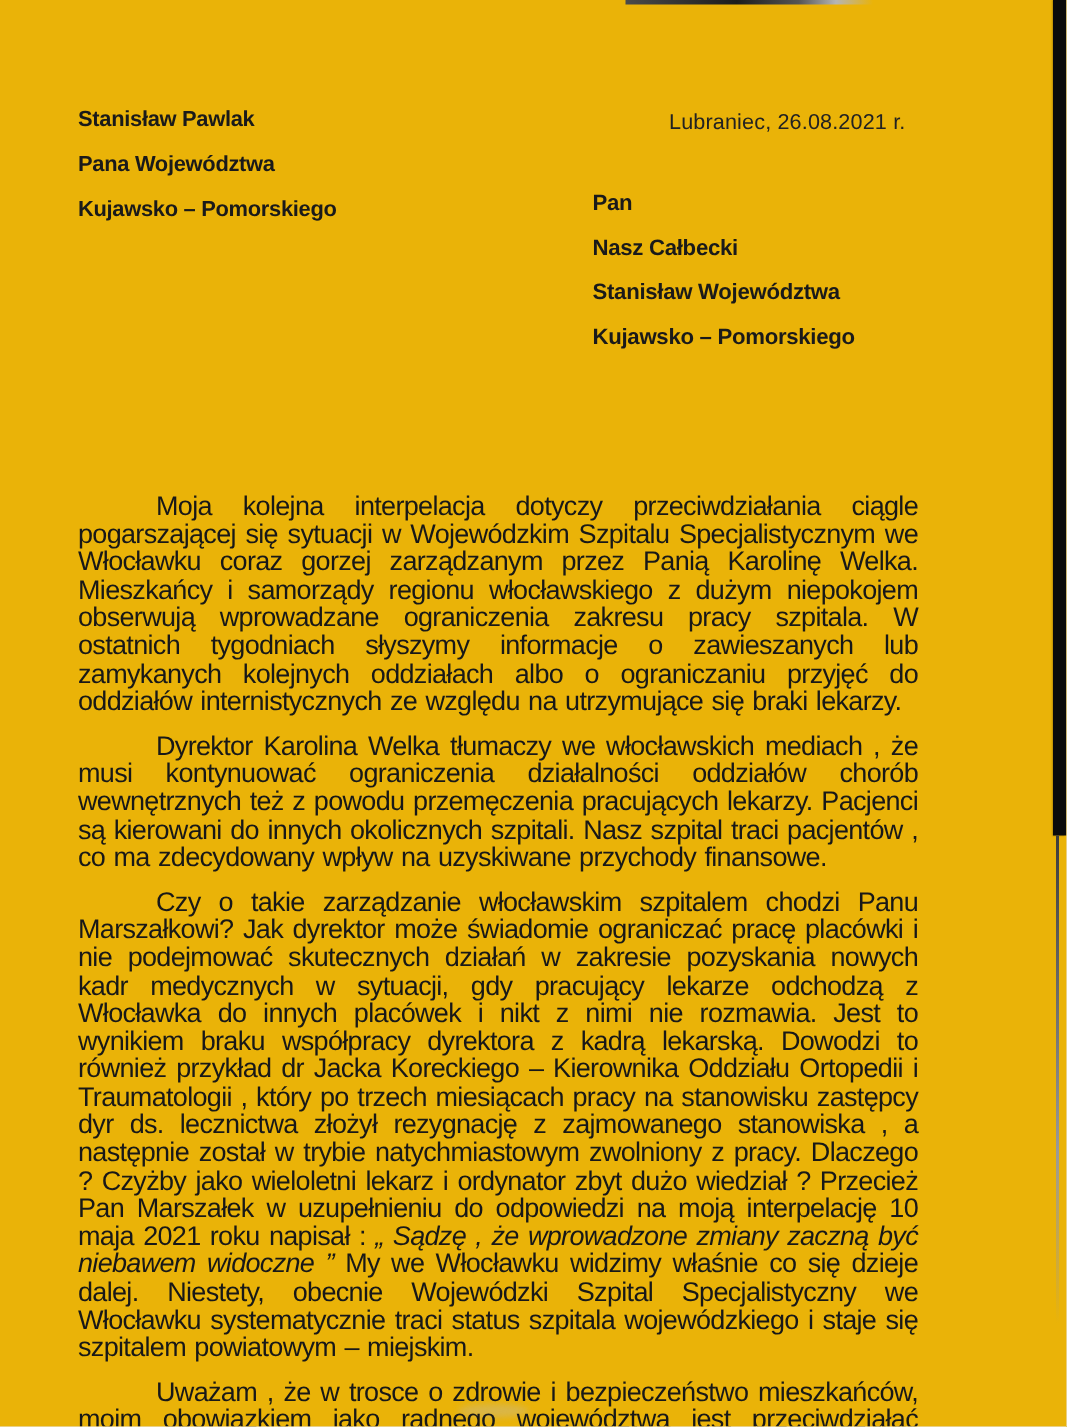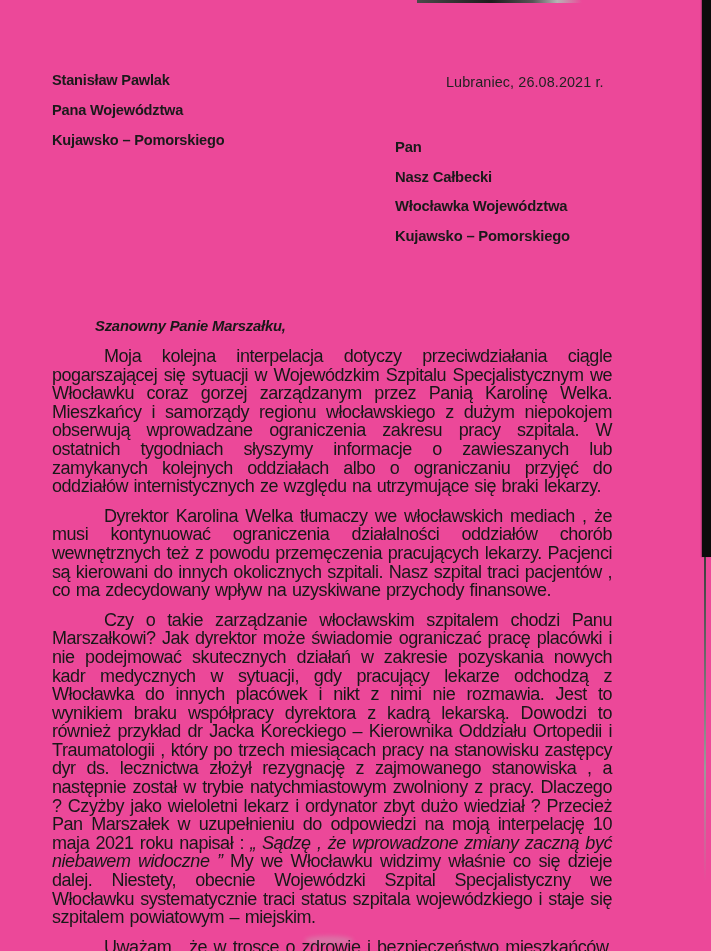--- a/index.html
+++ b/index.html
@@ -4,21 +4,21 @@
 <style>
   html, body {
     margin: 0;
     padding: 0;
     background: #e8e8e8;
   }
   .page {
     position: relative;
     width: 711px;
     height: 951px;
-    background: #ec4899;
+    background: #eab308;
     overflow: hidden;
     font-family: "Liberation Sans", sans-serif;
     color: #1a1a1a;
   }
 
   
   .artifact-top-mark {
     position: absolute;
     left: 417px;
     top: 0;
@@ -75,21 +75,21 @@
     top: 74px;
     font-size: 14.4px;
     font-weight: normal;
     letter-spacing: 0.1px;
     color: #222;
     white-space: nowrap;
   }
   .recipient-block {
     position: absolute;
     left: 395px;
-    top: 140px;
+    top: 129px;
   }
   .recipient-block .hline {
     margin: 0 0 14.5px 0;
     font-size: 14.8px;
     line-height: 15px;
     font-weight: bold;
     letter-spacing: -0.2px;
     white-space: nowrap;
   }
 
@@ -137,25 +137,24 @@
     <p class="hline">Stanisław Pawlak</p>
     <p class="hline">Pana Województwa</p>
     <p class="hline">Kujawsko – Pomorskiego</p>
   </div>
 
   <div class="date-line">Lubraniec, 26.08.2021 r.</div>
 
   <div class="recipient-block">
     <p class="hline">Pan</p>
     <p class="hline">Nasz Całbecki</p>
-    <p class="hline">Włocławka Województwa</p>
+    <p class="hline">Stanisław Województwa</p>
     <p class="hline">Kujawsko – Pomorskiego</p>
   </div>
 
   <div class="letter-body">
-    <p class="salutation">Szanowny Panie Marszałku,</p>
     <p class="para">Moja kolejna interpelacja dotyczy przeciwdziałania ciągle pogarszającej się sytuacji w Wojewódzkim Szpitalu Specjalistycznym we Włocławku coraz gorzej zarządzanym przez Panią Karolinę Welka. Mieszkańcy i samorządy regionu włocławskiego z dużym niepokojem obserwują wprowadzane ograniczenia zakresu pracy szpitala. W ostatnich tygodniach słyszymy informacje o zawieszanych lub zamykanych kolejnych oddziałach albo o ograniczaniu przyjęć do oddziałów internistycznych ze względu na utrzymujące się braki lekarzy.</p>
     <p class="para">Dyrektor Karolina Welka tłumaczy we włocławskich mediach , że musi kontynuować ograniczenia działalności oddziałów chorób wewnętrznych też z powodu przemęczenia pracujących lekarzy. Pacjenci są kierowani do innych okolicznych szpitali. Nasz szpital traci pacjentów , co ma zdecydowany wpływ na uzyskiwane przychody finansowe.</p>
     <p class="para"><span>Czy o takie zarządzanie włocławskim szpitalem chodzi Panu Marszałkowi? Jak dyrektor może świadomie ograniczać pracę placówki i nie podejmować skutecznych działań w zakresie pozyskania nowych kadr medycznych w sytuacji, gdy pracujący lekarze odchodzą z Włocławka do innych placówek i nikt z nimi nie rozmawia. Jest to wynikiem braku współpracy dyrektora z kadrą lekarską. Dowodzi to również przykład dr Jacka Koreckiego – Kierownika Oddziału Ortopedii i Traumatologii , który po trzech miesiącach pracy na stanowisku zastępcy dyr ds. lecznictwa złożył rezygnację z zajmowanego stanowiska , a następnie został w trybie natychmiastowym zwolniony z pracy. Dlaczego ? Czyżby jako wieloletni lekarz i ordynator zbyt dużo wiedział ? Przecież Pan Marszałek w uzupełnieniu do odpowiedzi na moją interpelację 10 maja 2021 roku napisał : </span><span class="quote-segment">„ Sądzę , że wprowadzone zmiany zaczną być niebawem widoczne ”</span><span> My we Włocławku widzimy właśnie co się dzieje dalej. Niestety, obecnie Wojewódzki Szpital Specjalistyczny we Włocławku systematycznie traci status szpitala wojewódzkiego i staje się szpitalem powiatowym – miejskim.</span></p>
     <p class="para">Uważam , że w trosce o zdrowie i bezpieczeństwo mieszkańców, moim obowiązkiem jako radnego województwa jest przeciwdziałać negatywnym skutkom wynikającym ze złego sposobu zarządzania placówką. Dlatego od ponad roku wnoszę do Pana o podjęcie działań zapewniających radykalne zmiany.</p>
   </div>
 
 </div>
 
 </body></html>

